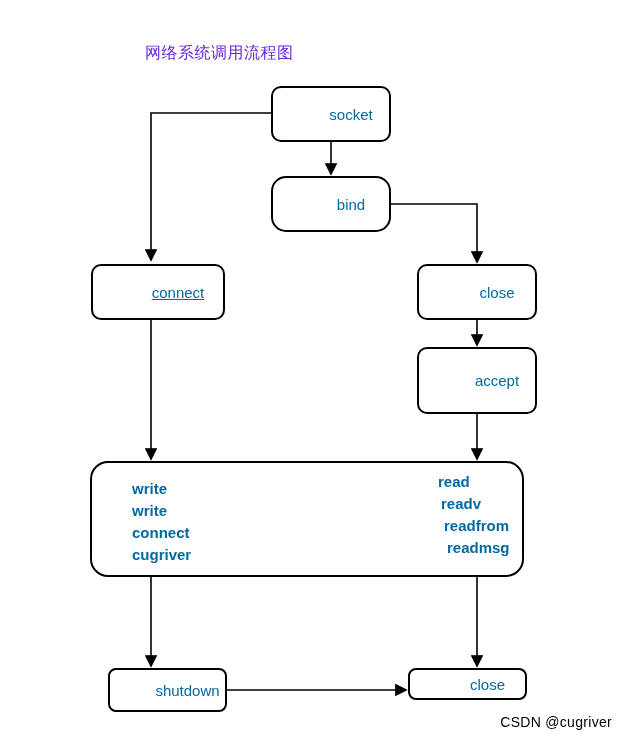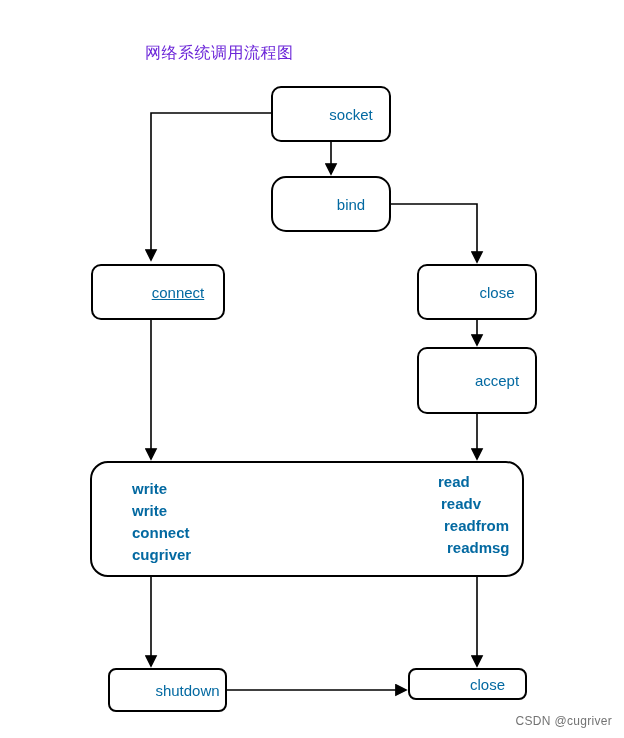--- a/index.html
+++ b/index.html
@@ -66,22 +66,22 @@
   .io-col-left  { left: 40px; top: 15px; }
   .io-col-right { left: 346px; top: 8px; }
   .io-line { display: block; white-space: nowrap; font-weight: bold; }
   .io-col-right .io-line:nth-child(2) { margin-left: 3px; }
   .io-col-right .io-line:nth-child(3) { margin-left: 6px; }
   .io-col-right .io-line:nth-child(4) { margin-left: 9px; }
   .watermark {
     position: absolute;
     right: 12px;
     top: 714px;
-    font-size: 12px;
-    color: #737373;
+    font-size: 14px;
+    color: #000000;
     letter-spacing: 0.3px;
     white-space: nowrap;
   }
 </style>
 </head>
 <body>
 
 <div class="canvas">
 
   <div class="diagram-title">网络系统调用流程图</div>

